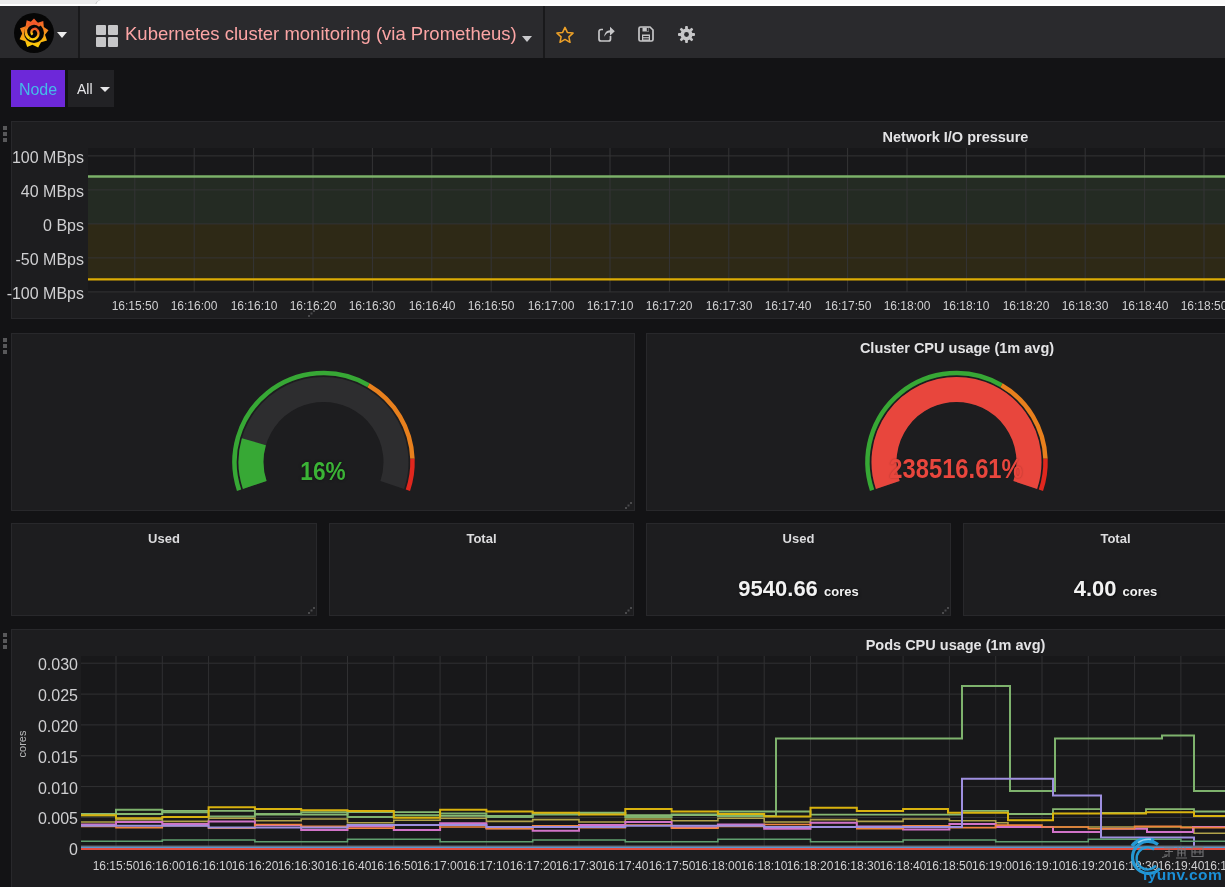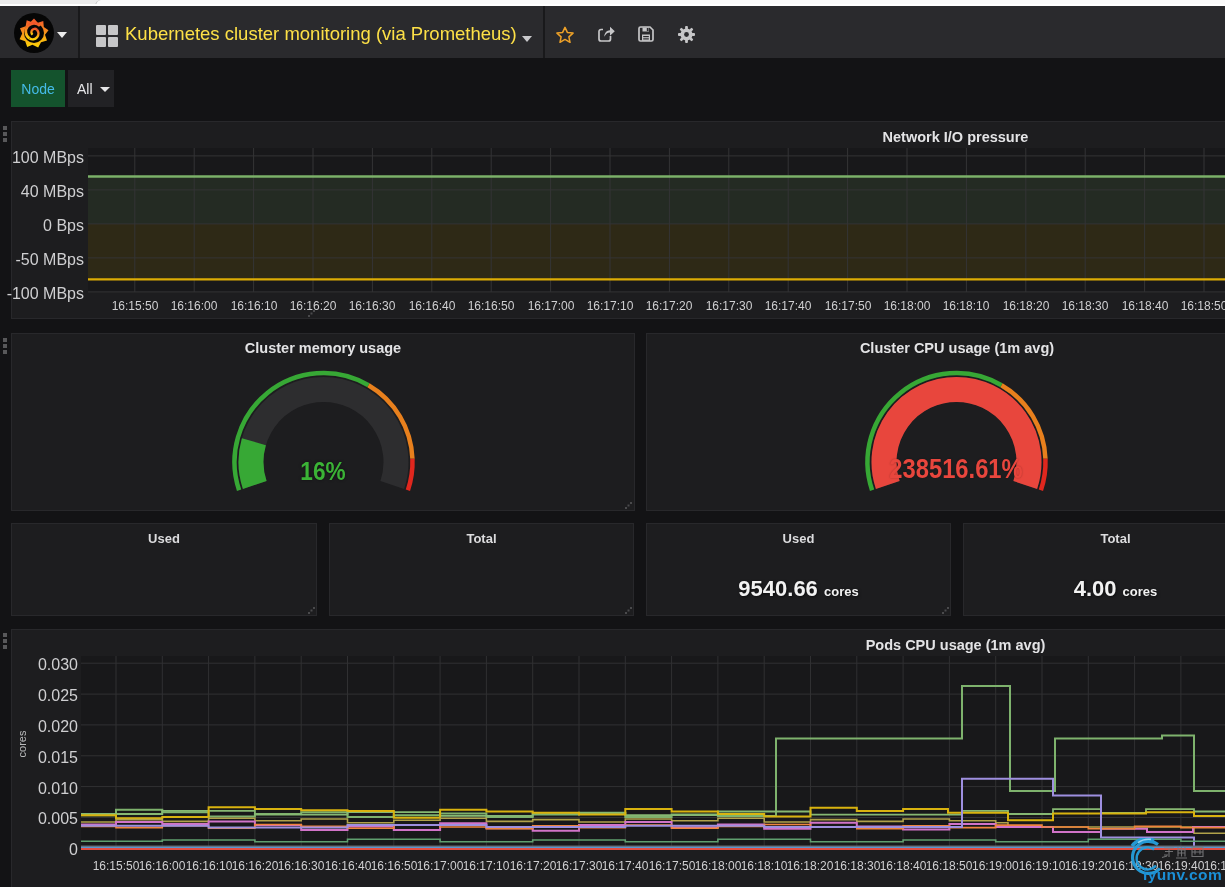--- a/index.html
+++ b/index.html
@@ -45,21 +45,21 @@
   </svg>
   <div style="position:absolute;left:57px;top:26px;width:0;height:0;border-left:5px solid transparent;border-right:5px solid transparent;border-top:6px solid #ededed;"></div>
   <div style="position:absolute;left:78px;top:0;width:2px;height:52px;background:#19191b;"></div>
 
   <svg style="position:absolute;left:96px;top:19px;" width="22" height="22" viewBox="0 0 22 22" fill="#c6c6c8">
     <rect x="0" y="0" width="10" height="10" rx="1"></rect>
         <rect x="12" y="0" width="10" height="10" rx="1"></rect>
     <rect x="0" y="12" width="10" height="10" rx="1"></rect>
         <rect x="12" y="12" width="10" height="10" rx="1"></rect>
   </svg>
-  <div style="position:absolute;left:125px;top:17px;font-size:18.5px;color:#fde047;">Kubernetes cluster monitoring (via Prometheus)</div>
+  <div style="position:absolute;left:125px;top:17px;font-size:18.5px;color:#fca5a5;">Kubernetes cluster monitoring (via Prometheus)</div>
   <div style="position:absolute;left:522px;top:30px;width:0;height:0;border-left:5px solid transparent;border-right:5px solid transparent;border-top:6px solid #c9c9cc;"></div>
   <div style="position:absolute;left:543px;top:0;width:2px;height:52px;background:#19191b;"></div>
 
   <svg style="position:absolute;left:556px;top:20px;" width="18" height="18" viewBox="0 0 19 19">
     <path d="M9.5 1.4 L12 6.8 L18 7.5 L13.6 11.5 L14.8 17.2 L9.5 14.2 L4.2 17.2 L5.4 11.5 L1 7.5 L7 6.8 Z" fill="none" stroke="#eda128" stroke-width="1.6" stroke-linejoin="round"></path>
   </svg>
 
   <svg style="position:absolute;left:597px;top:19px;" width="18" height="18" viewBox="0 0 18 18">
     <path d="M13.5 11 V14 a2 2 0 0 1 -2 2 H4 a2 2 0 0 1 -2 -2 V6.5 a2 2 0 0 1 2 -2 h2" fill="none" stroke="#c6c6c8" stroke-width="1.7"></path>
     <path d="M7.3 11.8 C7.5 7.6 9.8 5.4 13 5.2 V1.8 L17.8 6.3 L13 10.8 V7.6 C10.5 7.7 8.7 9 7.3 11.8 Z" fill="#c6c6c8"></path>
@@ -85,21 +85,21 @@
         <rect x="8.1" y="1" width="2.8" height="3.4" rx="0.9" transform="rotate(45 9.5 9.5)"></rect>
         <rect x="8.1" y="14.6" width="2.8" height="3.4" rx="0.9" transform="rotate(45 9.5 9.5)"></rect>
         <rect x="1" y="8.1" width="3.4" height="2.8" rx="0.9" transform="rotate(45 9.5 9.5)"></rect>
         <rect x="14.6" y="8.1" width="3.4" height="2.8" rx="0.9" transform="rotate(45 9.5 9.5)"></rect>
       </g>
       <circle cx="9.5" cy="9.5" r="2.4" fill="#2a2a2d"></circle>
     </g>
   </svg>
 </div>
 
-<div style="position:absolute;left:11px;top:70px;width:54px;height:37px;background:#14532d;text-align:center;line-height:39px;font-size:14px;color:#45bbe8;">Node</div>
+<div style="position:absolute;left:11px;top:70px;width:54px;height:37px;background:#6d28d9;text-align:center;line-height:39px;font-size:16px;color:#45bbe8;">Node</div>
 <div style="position:absolute;left:68px;top:70px;width:46px;height:37px;background:#222225;line-height:39px;font-size:14px;color:#e6e6e8;padding-left:9px;">All
   <span style="display:inline-block;vertical-align:middle;margin-left:4px;margin-top:-2px;width:0;height:0;border-left:5px solid transparent;border-right:5px solid transparent;border-top:5px solid #e6e6e8;"></span>
 </div>
 
 <div class="panel" style="left:11px;top:121px;width:1889px;height:198px;"></div>
 <div class="ptitle" style="left:11px;top:129px;width:1889px;">Network I/O pressure</div>
 <div class="dots" style="top:126px">
       <i></i>
       <i></i>
       <i></i>
@@ -157,21 +157,20 @@
 <div class="xl" style="left:820px;top:299px;width:56px">16:17:50</div>
 <div class="xl" style="left:879px;top:299px;width:56px">16:18:00</div>
 <div class="xl" style="left:938px;top:299px;width:56px">16:18:10</div>
 <div class="xl" style="left:998px;top:299px;width:56px">16:18:20</div>
 <div class="xl" style="left:1057px;top:299px;width:56px">16:18:30</div>
 <div class="xl" style="left:1117px;top:299px;width:56px">16:18:40</div>
 <div class="xl" style="left:1176px;top:299px;width:56px">16:18:50</div>
 
 <div class="panel" style="left:11px;top:333px;width:624px;height:178px;"></div>
 <div class="panel" style="left:646px;top:333px;width:623px;height:178px;"></div>
-<div class="ptitle" style="left:11px;top:340px;width:624px;">Cluster memory usage</div>
 <div class="ptitle" style="left:646px;top:340px;width:622px;">Cluster CPU usage (1m avg)</div>
 <div class="dots" style="top:338px">
       <i></i>
       <i></i>
       <i></i>
     </div>
 <svg style="position:absolute;left:0;top:0;pointer-events:none;" width="1225" height="887" viewBox="0 0 1225 887">
   <g>
         <path d="M 254.75 485.00 A 72.5 72.5 0 1 1 392.25 485.00" stroke="#2d2d2f" stroke-width="25" fill="none"></path>
 <path d="M 254.75 485.00 A 72.5 72.5 0 0 1 253.89 441.75" stroke="#37a835" stroke-width="25" fill="none"></path>

